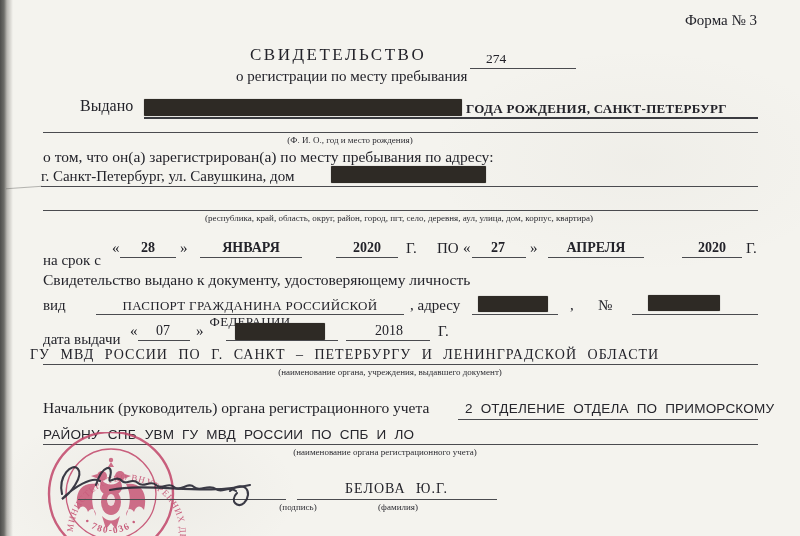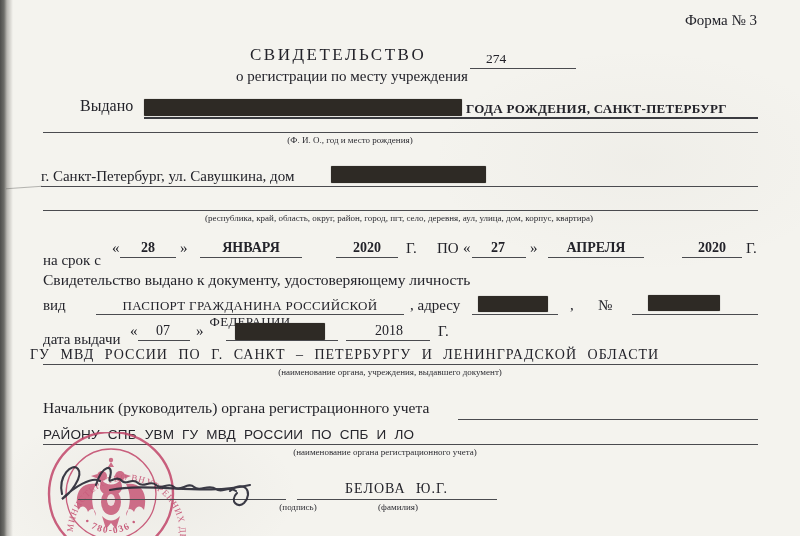--- a/index.html
+++ b/index.html
@@ -35,29 +35,30 @@
 <body>
 
 <div class="page">
 
   <div class="scratch" style="left:6px;top:187px;"></div>
 
   <div class="abs" style="right:43px;top:12px;font-size:15px;">Форма № 3</div>
   <div class="abs title" style="left:250px;top:45px;">СВИДЕТЕЛЬСТВО</div>
   <div class="abs" style="left:486px;top:51px;font-size:13.5px;">274</div>
   <div class="rule" style="left:470px;top:68px;width:106px;"></div>
-  <div class="abs serif15" style="left:236px;top:68px;">о регистрации по месту учреждения</div>
+  <div class="abs serif15" style="left:236px;top:68px;">о регистрации по месту пребывания</div>
 
   <div class="abs serif16" style="left:80px;top:97px;">Выдано</div>
   <div class="bar" style="left:144px;top:99px;width:318px;height:17px;"></div>
   <div class="abs boldtyped" style="left:466px;top:101px;font-size:13px;letter-spacing:.3px;">ГОДА РОЖДЕНИЯ, САНКТ-ПЕТЕРБУРГ</div>
   <div class="rule thick" style="left:144px;top:117px;width:614px;"></div>
   <div class="rule" style="left:43px;top:132px;width:715px;"></div>
   <div class="cap" style="left:100px;top:135px;width:500px;">(Ф. И. О., год и место рождения)</div>
 
+  <div class="abs" style="left:43px;top:148px;font-size:15.5px;">о том, что он(а) зарегистрирован(а) по месту пребывания по адресу:</div>
 
   <div class="abs serif15" style="left:41px;top:168px;">г. Санкт-Петербург, ул. Савушкина, дом</div>
   <div class="bar" style="left:331px;top:166px;width:155px;height:17px;"></div>
   <div class="rule" style="left:41px;top:186px;width:717px;"></div>
   <div class="rule" style="left:43px;top:210px;width:715px;"></div>
   <div class="cap" style="left:149px;top:213px;width:500px;">(республика, край, область, округ, район, город, пгт, село, деревня, аул, улица, дом, корпус, квартира)</div>
 
   <div class="abs serif15" style="left:43px;top:252px;">на срок с</div>
   <div class="abs serif15" style="left:112px;top:240px;">«</div>
   <div class="cell" style="left:124px;top:240px;width:48px;">28</div>
@@ -101,20 +102,21 @@
   <div class="rule" style="left:226px;top:340px;width:112px;"></div>
   <div class="cellnorm" style="left:350px;top:323px;width:78px;">2018</div>
   <div class="rule" style="left:346px;top:340px;width:84px;"></div>
   <div class="abs serif15" style="left:438px;top:323px;">Г.</div>
 
   <div class="abs issuer" style="left:30px;top:347px;">ГУ МВД РОССИИ ПО Г. САНКТ – ПЕТЕРБУРГУ И ЛЕНИНГРАДСКОЙ ОБЛАСТИ</div>
   <div class="rule" style="left:43px;top:364px;width:715px;"></div>
   <div class="cap" style="left:140px;top:367px;width:500px;">(наименование органа, учреждения, выдавшего документ)</div>
 
   <div class="abs" style="left:43px;top:399px;font-size:15.5px;">Начальник (руководитель) органа регистрационного учета</div>
+  <div class="abs sans office" style="left:465px;top:401px;">2 ОТДЕЛЕНИЕ ОТДЕЛА ПО ПРИМОРСКОМУ</div>
   <div class="rule" style="left:458px;top:419px;width:300px;"></div>
   <div class="abs sans office" style="left:43px;top:427px;">РАЙОНУ СПБ УВМ ГУ МВД РОССИИ ПО СПБ И ЛО</div>
   <div class="rule" style="left:43px;top:444px;width:715px;"></div>
   <div class="cap" style="left:135px;top:447px;width:500px;">(наименование органа регистрационного учета)</div>
 
   <svg width="150" height="150" viewBox="0 0 150 150" style="left:36px;top:432px;color:#c2466a;opacity:.85;">
     <defs>
       <path id="ringPath" d="M 37 100 A 53.5 53.5 0 1 1 36.99 100.3" fill="none"></path>
       <path id="codePath" d="M 39.6 78.5 A 39 39 0 0 0 110.4 78.5" fill="none"></path>
     </defs>

